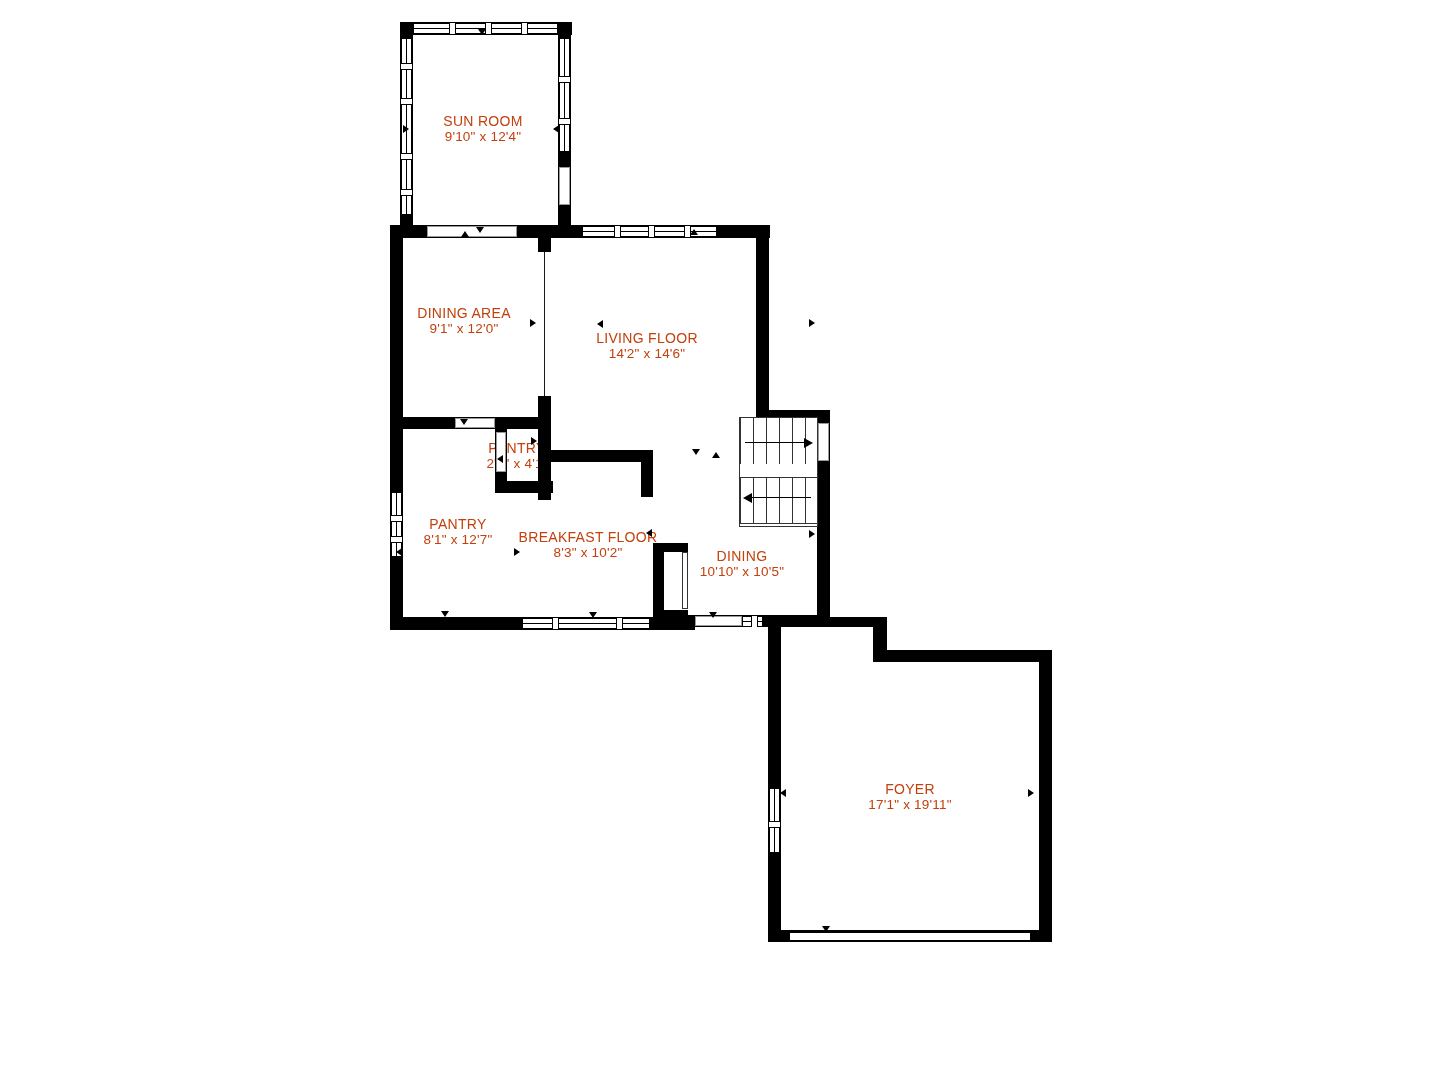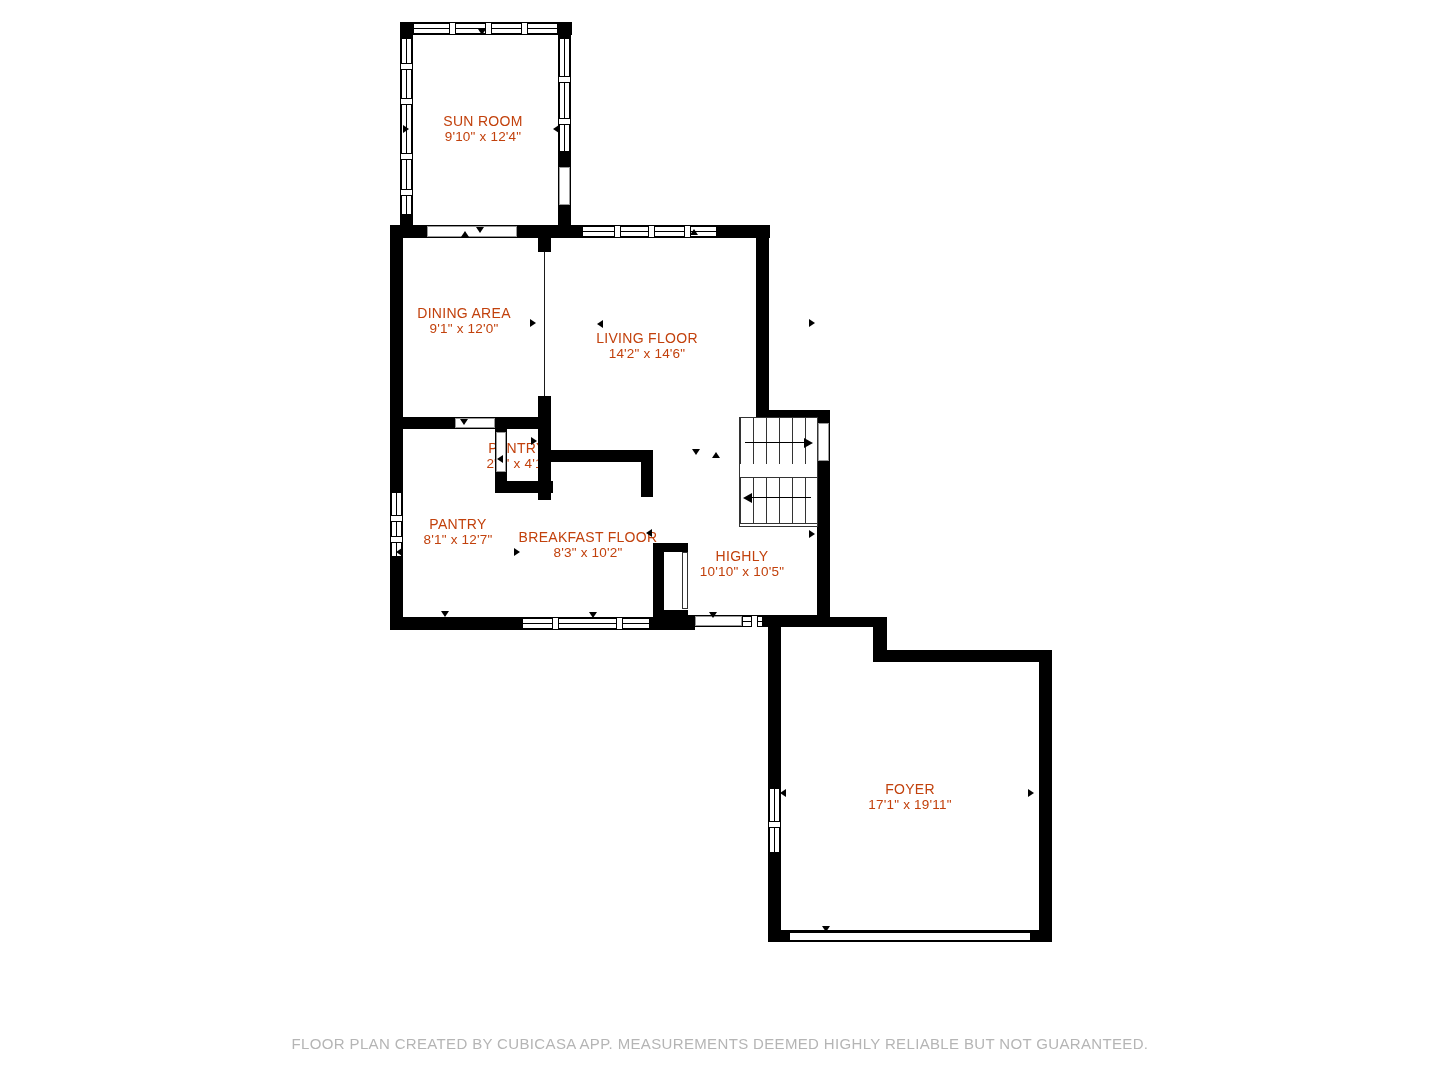--- a/index.html
+++ b/index.html
@@ -182,23 +182,22 @@
   </div>
   <div class="room-label" style="left:458px;top:516px">
     <div class="rn">PANTRY</div>
     <div class="rd">8'1" x 12'7"</div>
   </div>
   <div class="room-label" style="left:588px;top:529px">
     <div class="rn">BREAKFAST FLOOR</div>
     <div class="rd">8'3" x 10'2"</div>
   </div>
   <div class="room-label" style="left:742px;top:548px">
-    <div class="rn">HIGHLY</div>
+    <div class="rn">DINING</div>
     <div class="rd">10'10" x 10'5"</div>
   </div>
   <div class="room-label" style="left:910px;top:781px">
     <div class="rn">FOYER</div>
     <div class="rd">17'1" x 19'11"</div>
   </div>
 
-  <div class="footer">FLOOR PLAN CREATED BY CUBICASA APP. MEASUREMENTS DEEMED HIGHLY RELIABLE BUT NOT GUARANTEED.</div>
 
 </div>
 
 </body></html>

